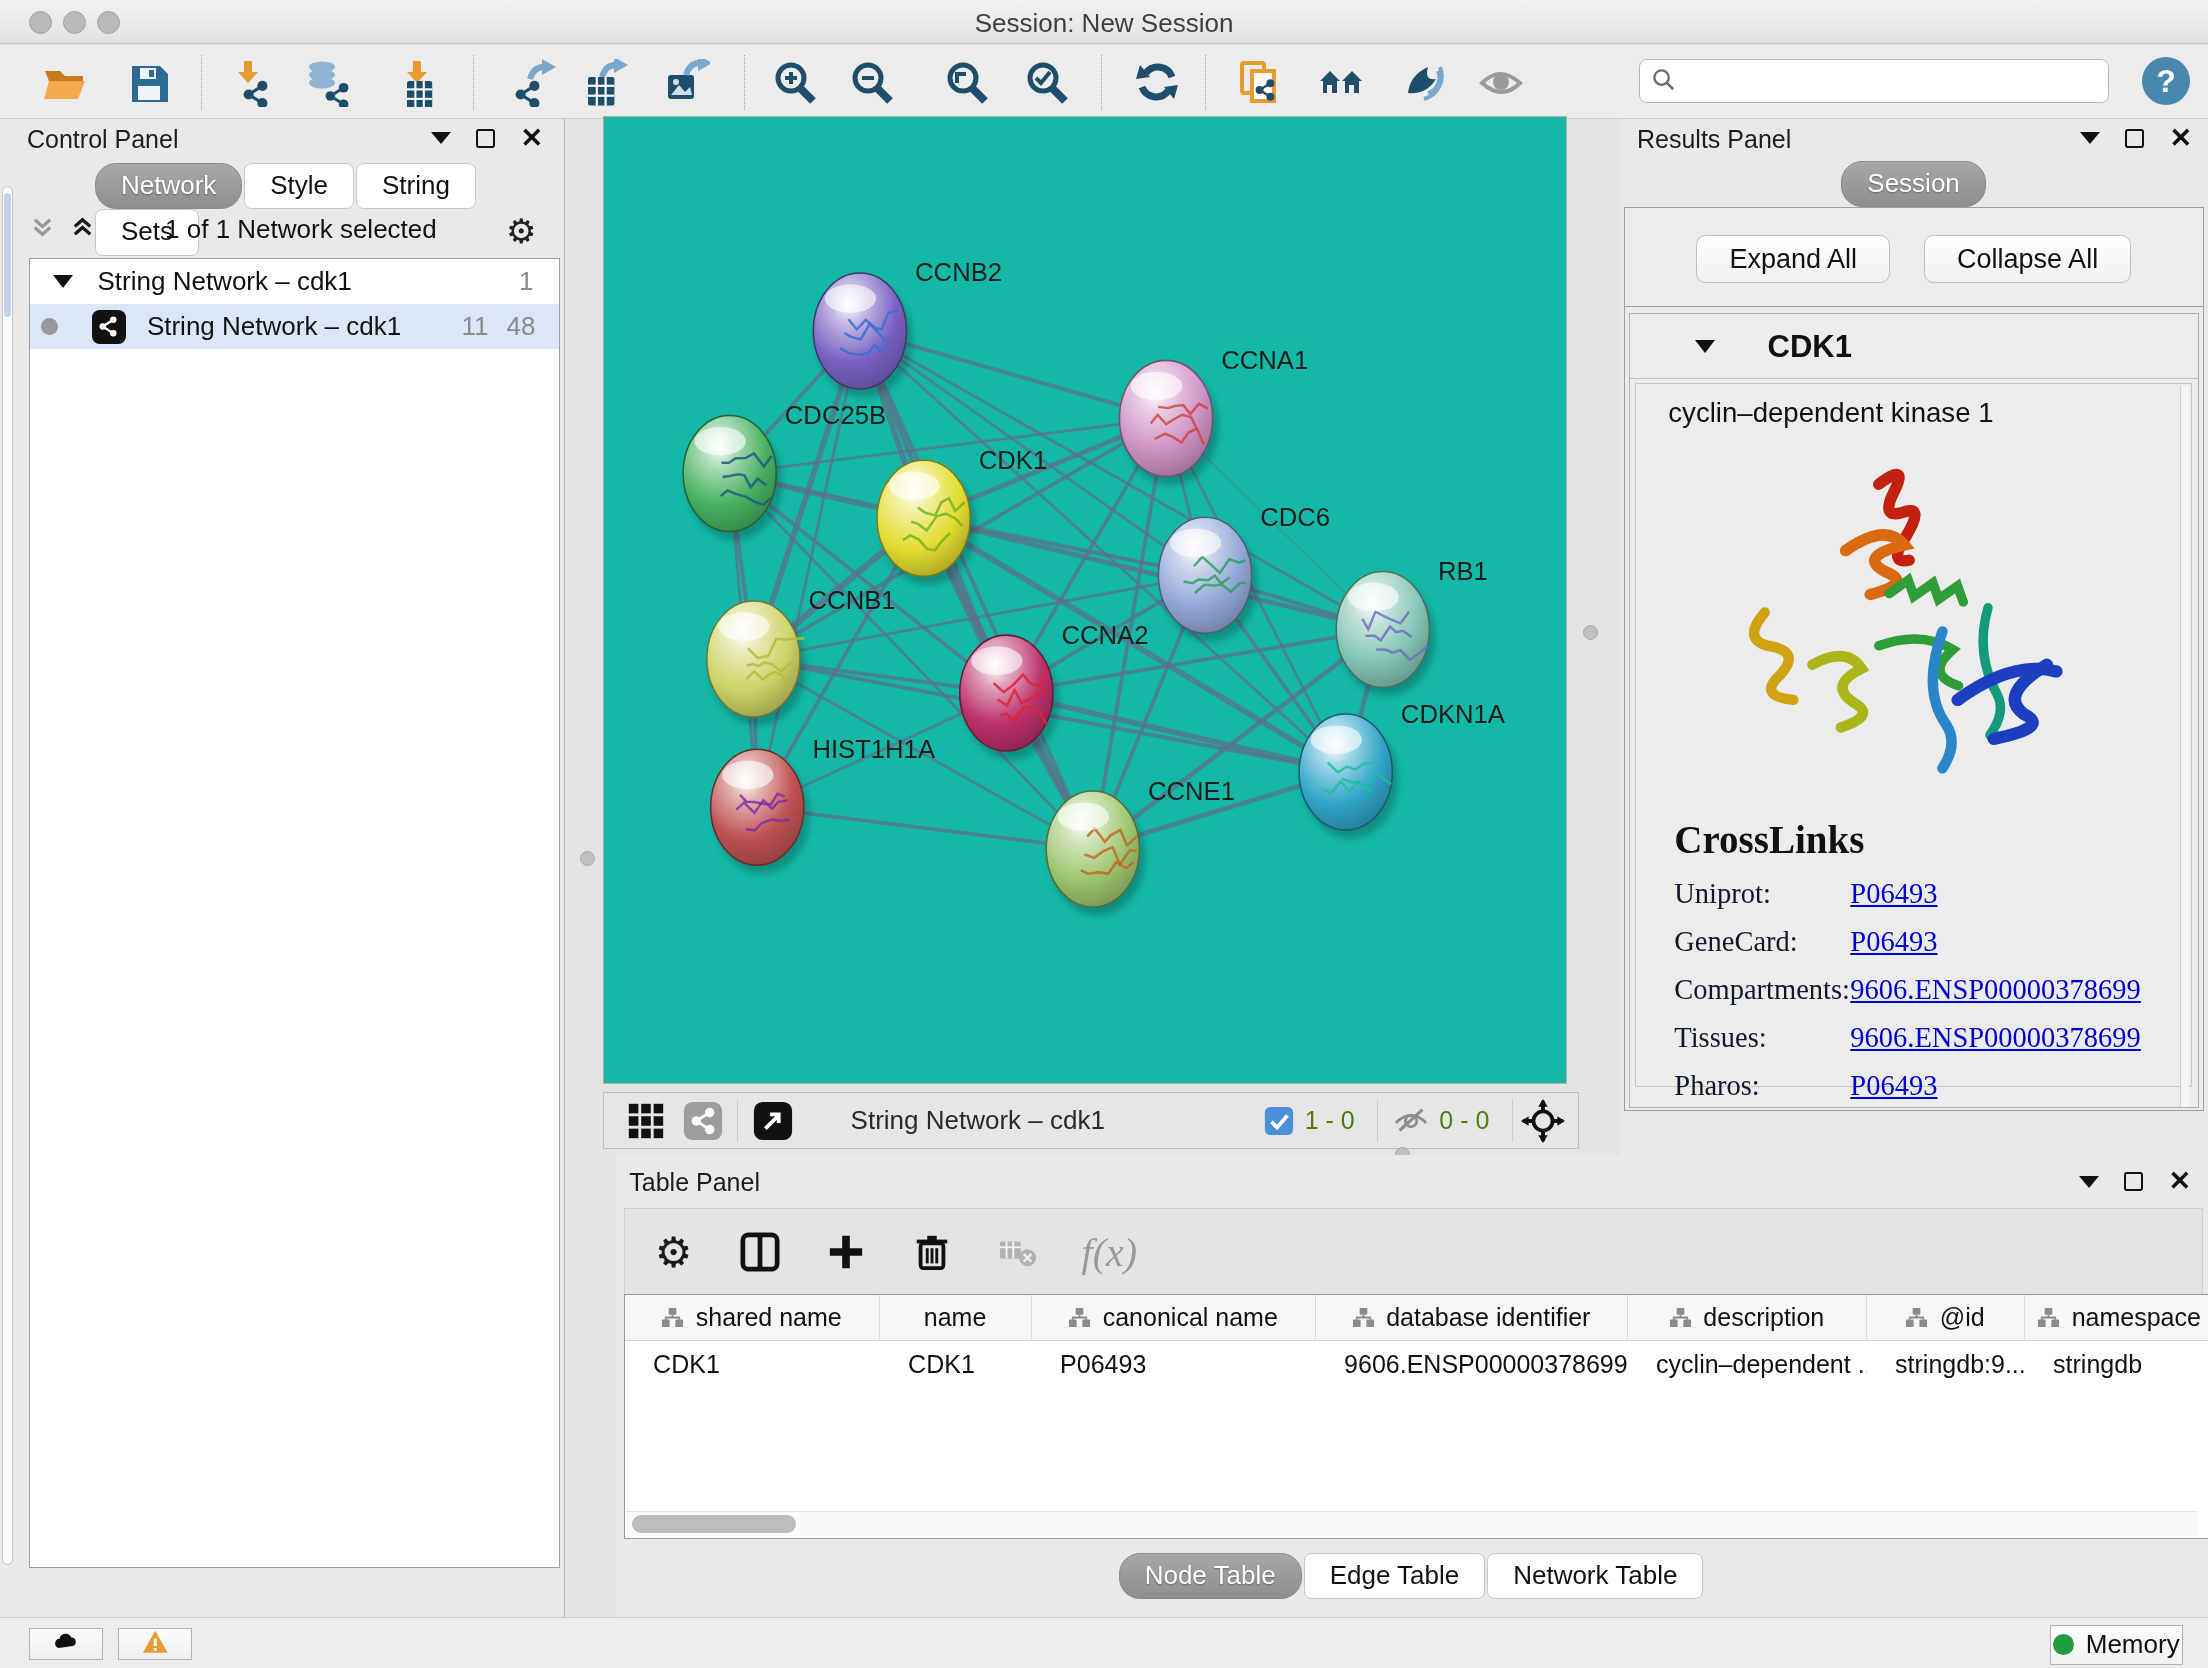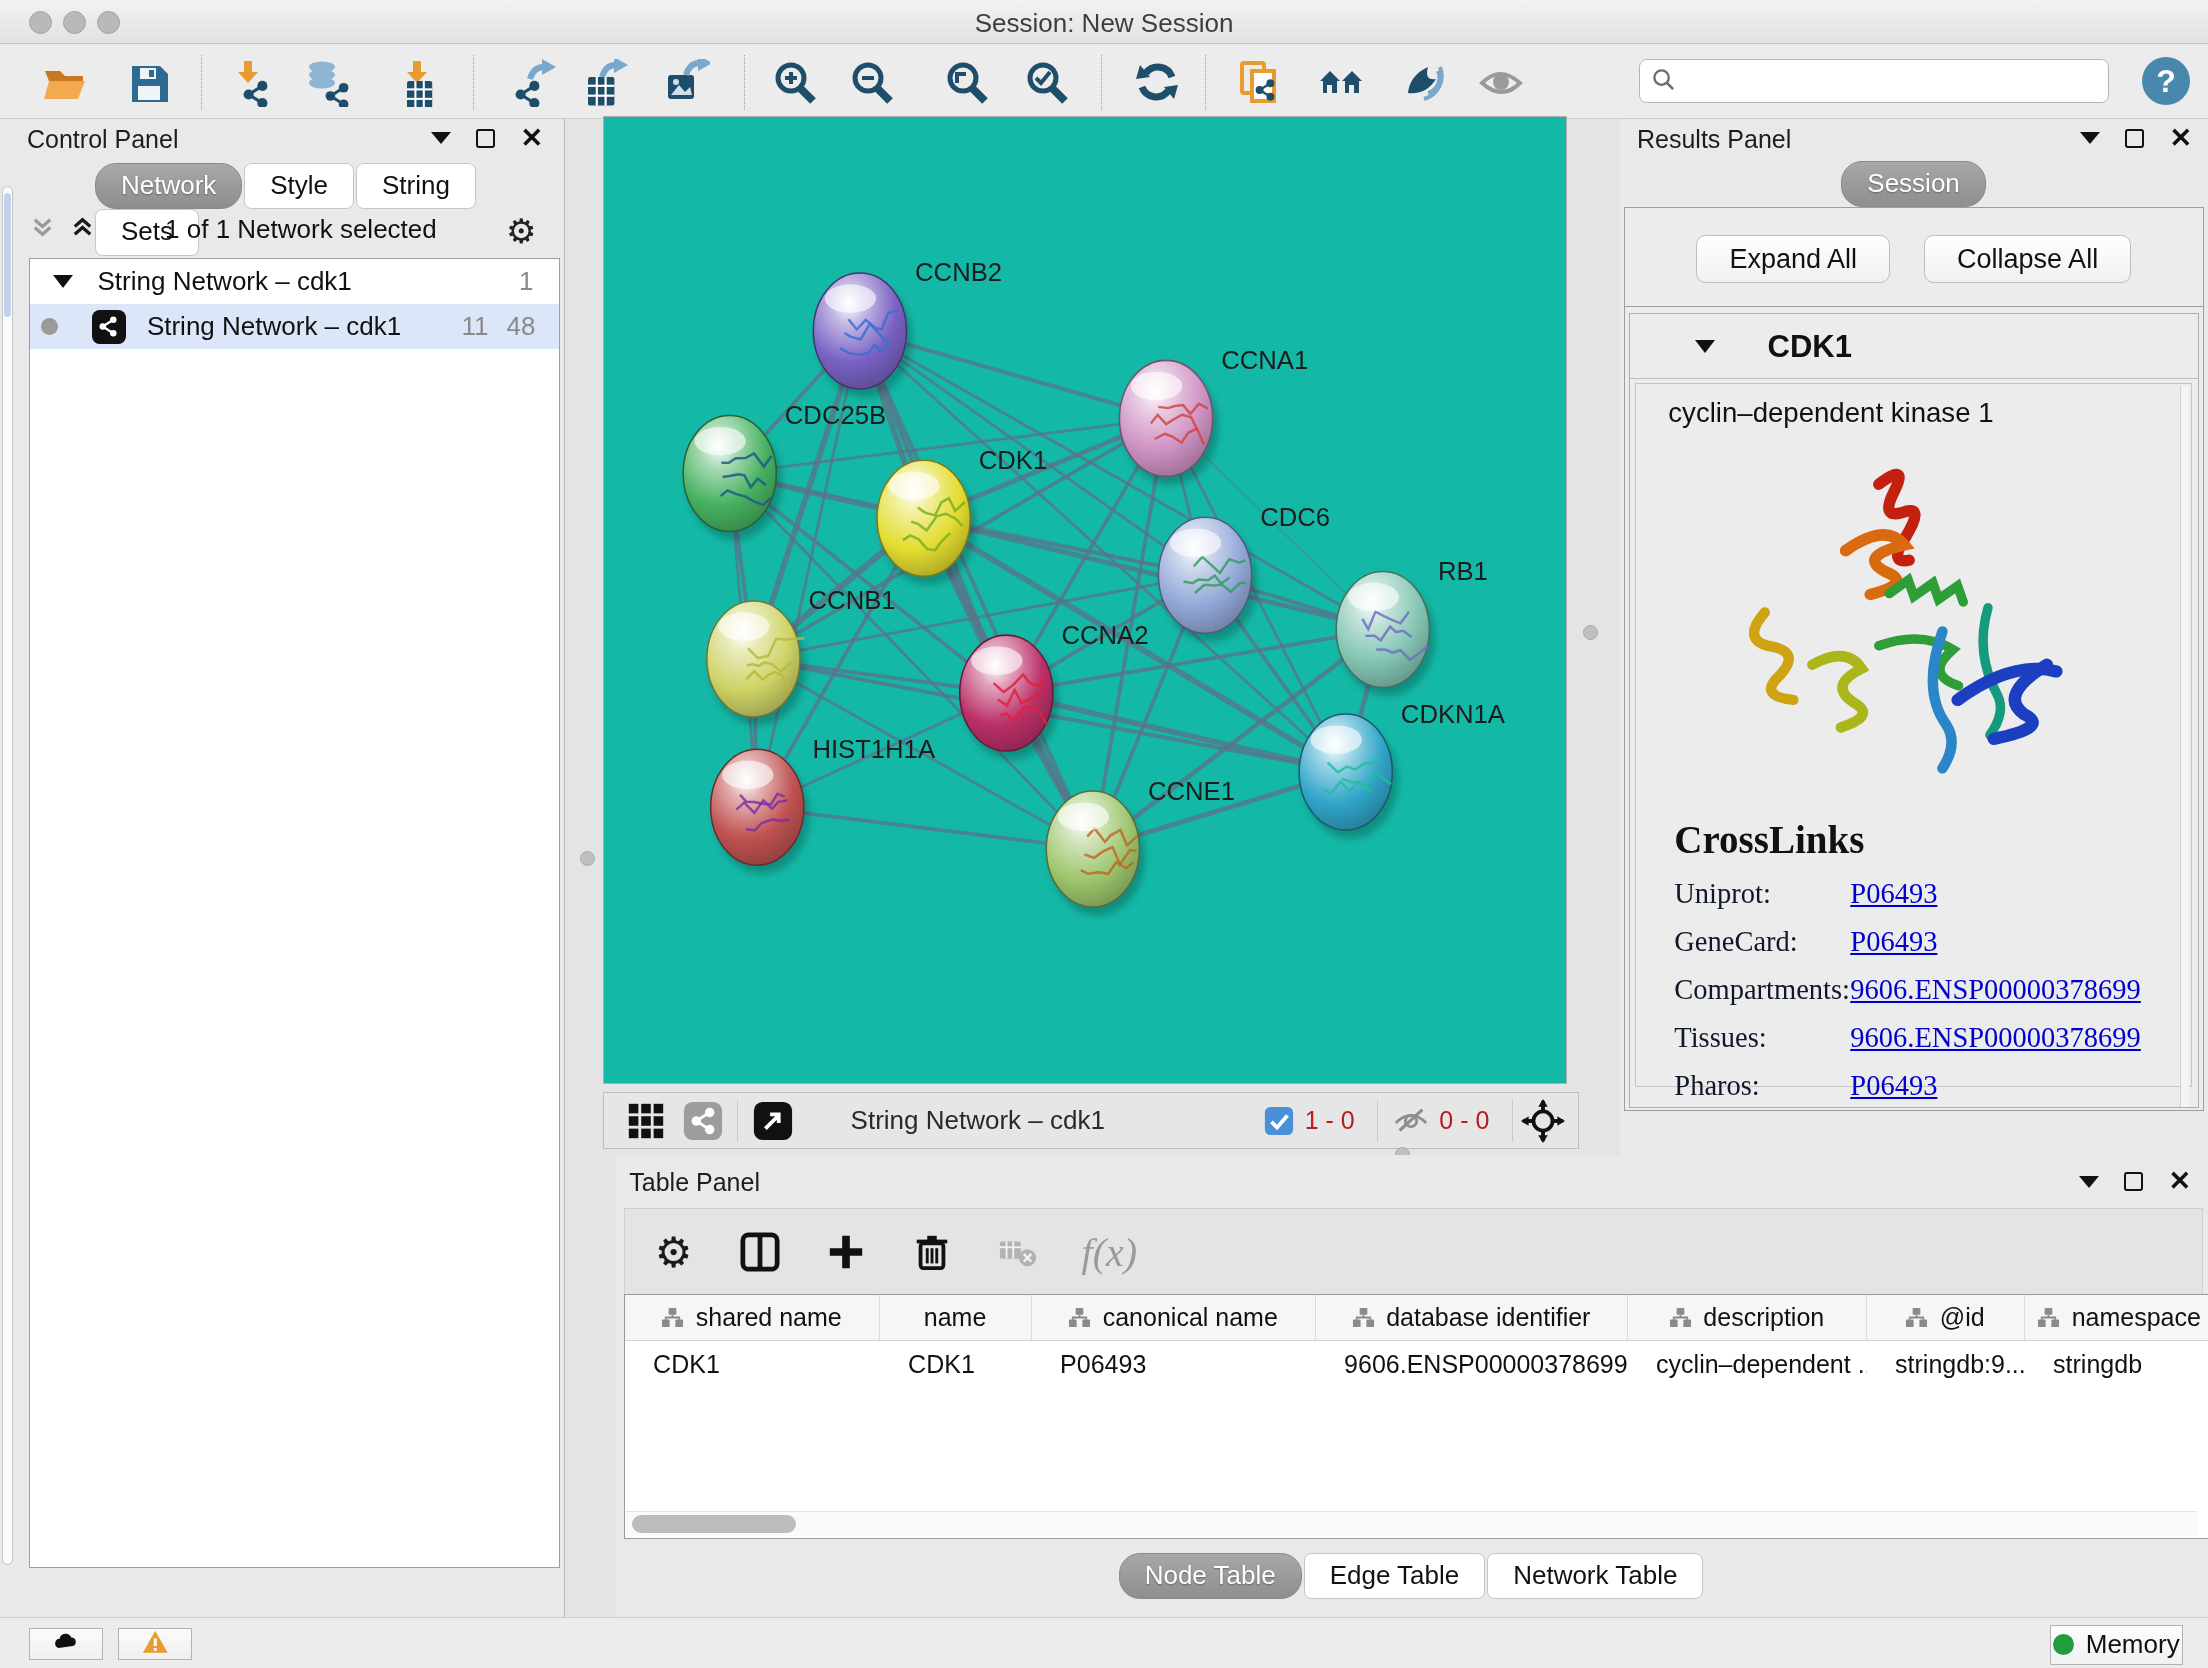--- a/index.html
+++ b/index.html
@@ -58,21 +58,21 @@
   .left-sliver { position:absolute; left:1.9px; top:67px; width:11.4px; height:1379px; background:#fbfbfb; border:1px solid #c4c4c4; border-radius:5.7px; }
   .left-sliver .thumb { position:absolute; left:1px; top:5.7px; width:7.6px; height:124px; background:#c3d2ea; border-radius:3.8px; }
 
   
   .network-view { position:absolute; left:603px; top:116px; width:964px; height:968px;
     background:#14b8a6; border:1.9px solid #aeaeae; }
   .net-footer { position:absolute; left:603px; top:1092px; width:976px; height:57px;
     background:#e6e6e6; border:1.9px solid #bdbdbd; display:flex; align-items:center; }
   .nf-sep { height:42px; border-left:1.9px solid #c9c9c9; margin:0 13.3px; }
   .nf-text { font-size:26px; color:#2a2a2a; }
-  .nf-count { font-size:25px; color:#b91c1c; margin:0 9.5px; }
+  .nf-count { font-size:25px; color:#4d7c0f; margin:0 9.5px; }
   .divider-dot { position:absolute; width:15px; height:15px; border-radius:50%; background:#c0c0c0; border:1px solid #a8a8a8; }
 
   
   .results-panel { position:absolute; left:1620px; top:119px; width:589px; height:1498px; background:#e9e9e9; }
   .rp-tab-wrap { position:absolute; left:0; top:42px; width:100%; text-align:center; }
   .rp-outer { position:absolute; left:3.8px; top:88px; width:580px; height:904px; border:1.9px solid #9e9e9e; background:#ececec; }
   .rp-buttons { display:flex; justify-content:center; gap:34px; padding:27px 0 23px; border-bottom:1.9px solid #9e9e9e; }
   .rp-btn { font-size:27px; padding:7.6px 32px; background:linear-gradient(#ffffff,#f0f0f0);
     border:1px solid #bdbdbd; border-radius:9.5px; color:#111; }
   .rp-scroll { position:relative; margin:5.7px 3.8px 3.8px; height:795px; border:1px solid #adadad; background:#ececec; overflow:hidden; }

